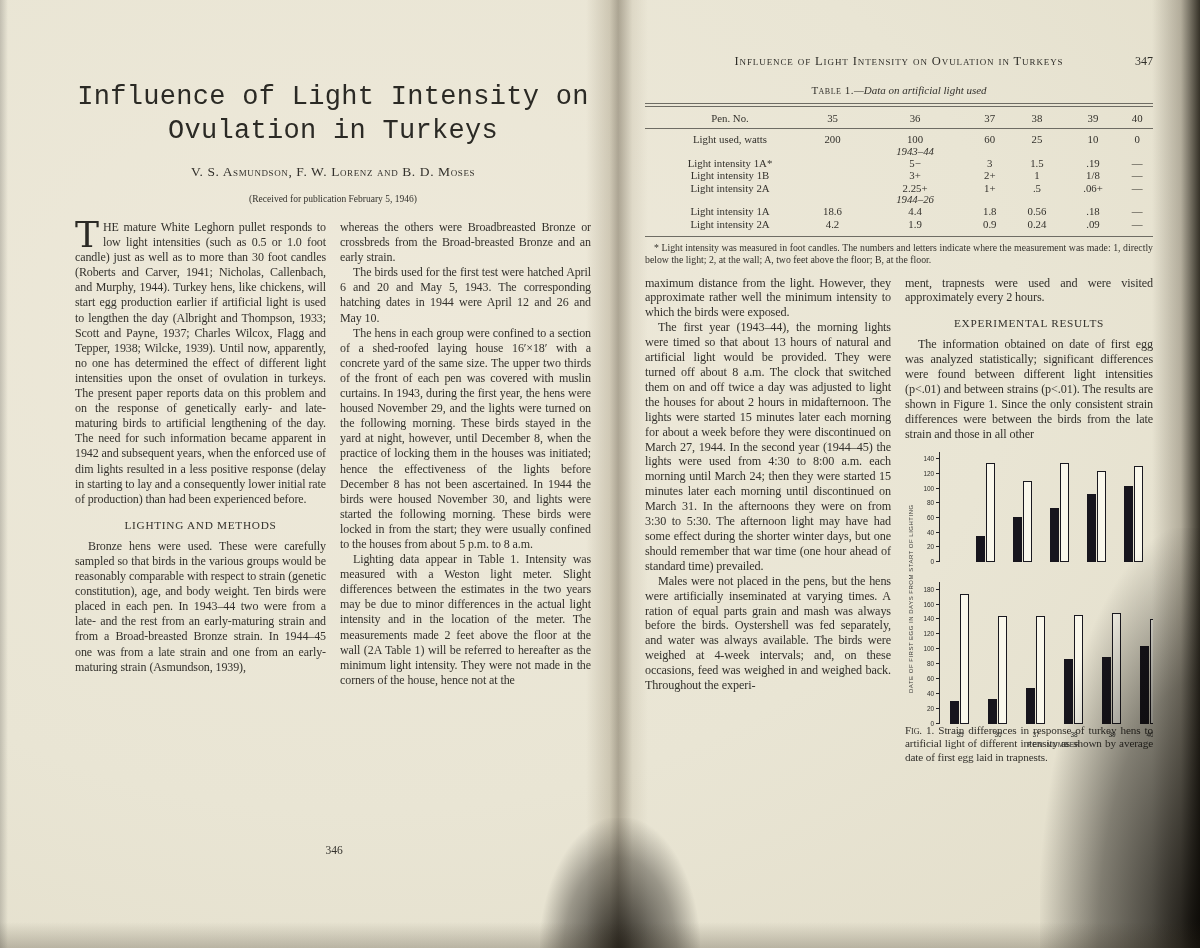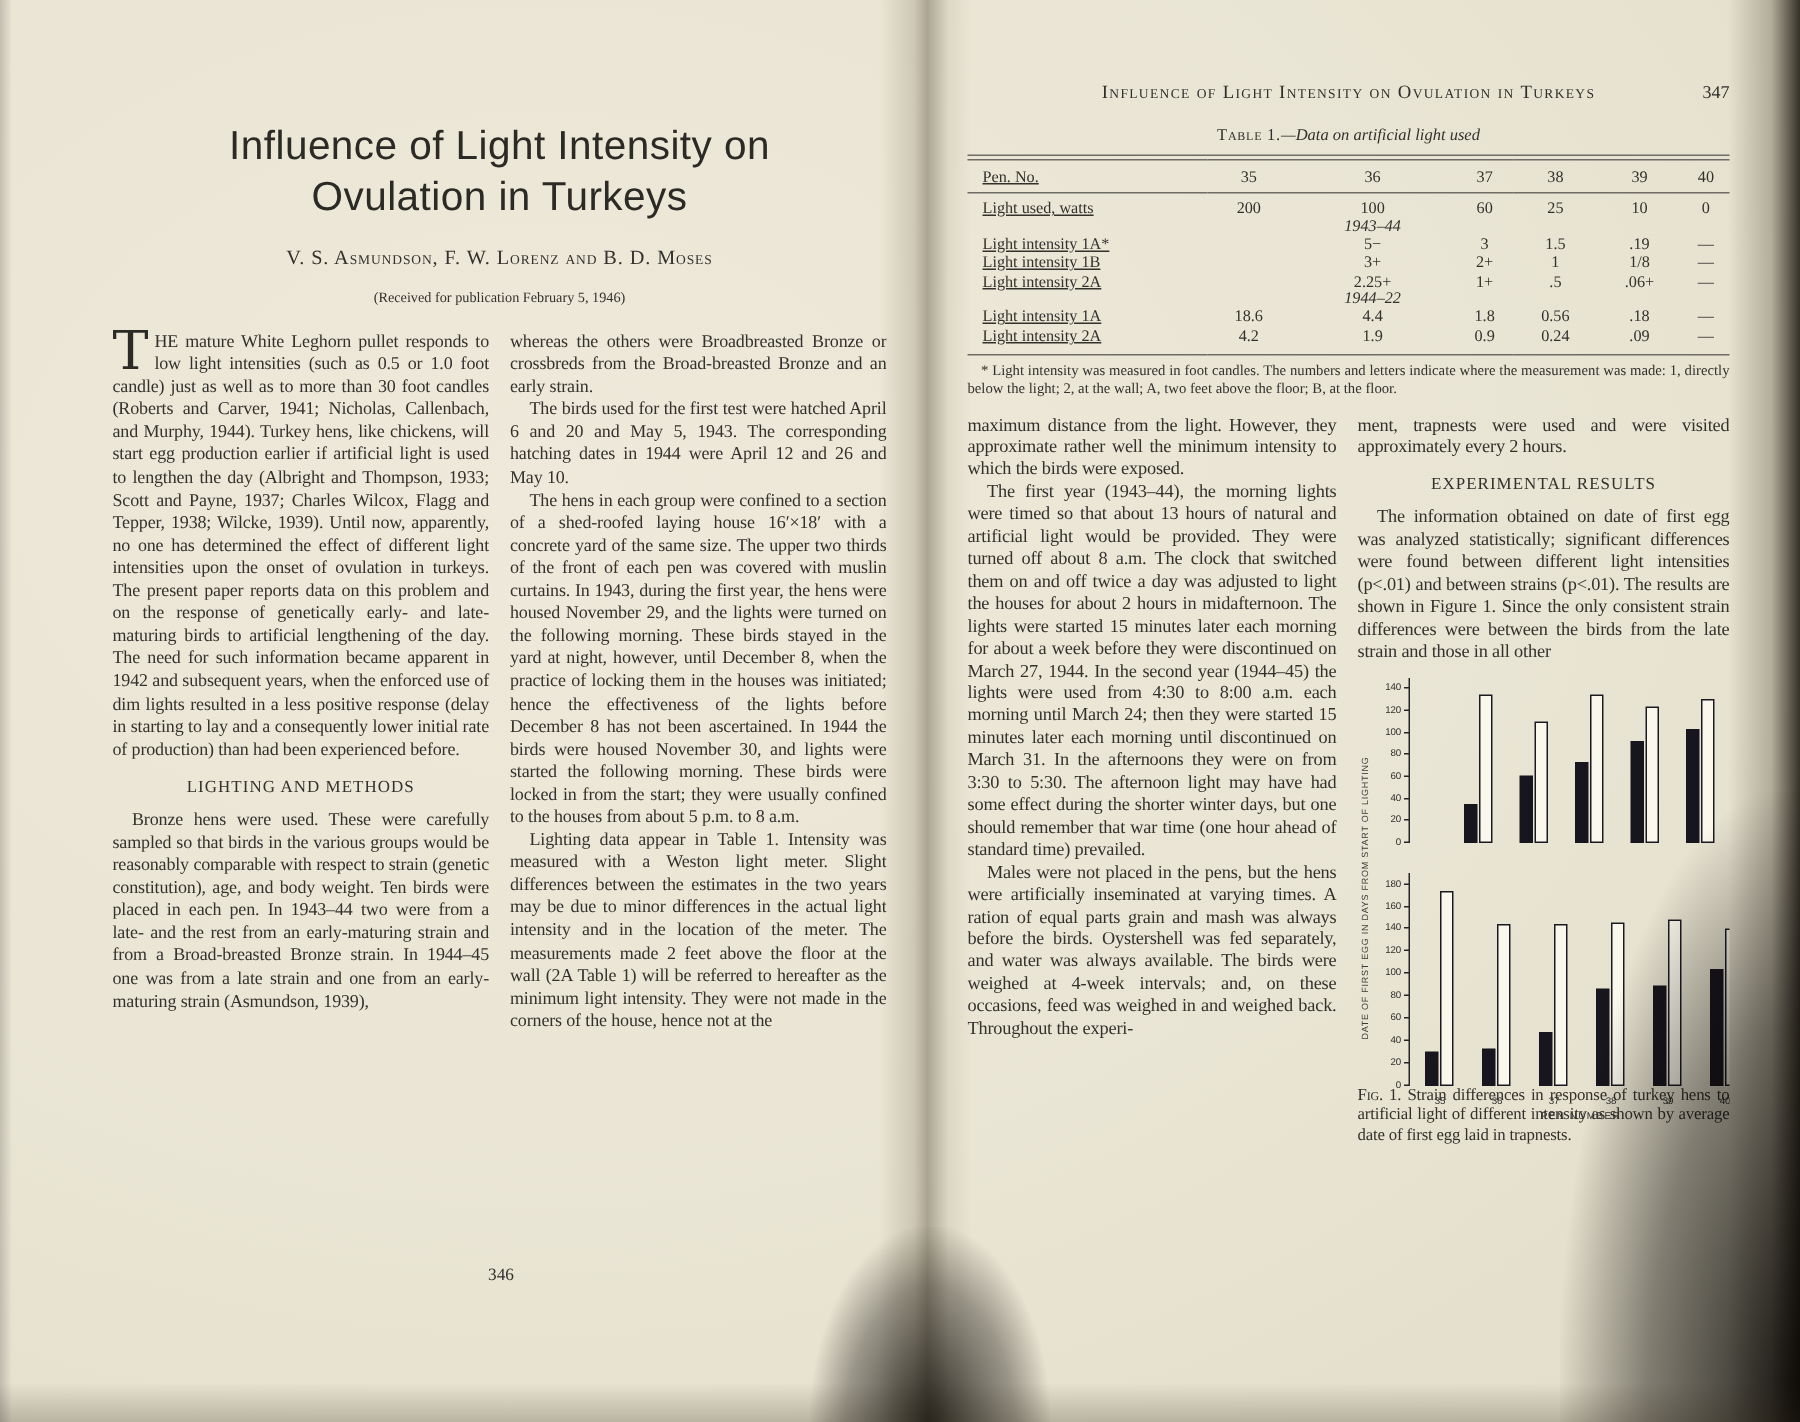--- a/index.html
+++ b/index.html
@@ -14,21 +14,21 @@
   .edge-right{position:absolute;right:0;top:0;bottom:0;width:48px;pointer-events:none;
     background:linear-gradient(to right, rgba(60,50,35,0) 0%, rgba(60,50,35,0.30) 60%, rgba(22,18,10,0.85) 100%);}
   .corner-br{position:absolute;right:0;bottom:0;width:160px;height:420px;pointer-events:none;
     background:radial-gradient(ellipse at 100% 100%, rgba(8,6,3,0.9) 0%, rgba(8,6,3,0.45) 45%, rgba(8,6,3,0) 72%);}
   .gutter-bottom{position:absolute;left:540px;bottom:0;width:160px;height:130px;pointer-events:none;
     background:radial-gradient(ellipse at 50% 105%, rgba(12,9,5,0.85) 0%, rgba(12,9,5,0.35) 50%, rgba(12,9,5,0) 72%);}
   .bottom-shade{position:absolute;left:0;right:0;bottom:0;height:26px;pointer-events:none;
     background:linear-gradient(to top, rgba(50,42,28,0.25), rgba(50,42,28,0));}
   
   .page-left{position:absolute;left:75px;top:0;width:516px;height:948px;}
-  .title{margin:80px 0 0 0;text-align:center;font-family:Liberation Sans, sans-serif;font-weight:500;
+  .title{margin:80px 0 0 0;text-align:center;font-family:Liberation Mono, monospace;font-weight:500;
     font-size:27px;line-height:34px;letter-spacing:0.3px;color:#2b2a25;}
   .authors{margin-top:16px;text-align:center;font-variant:small-caps;font-size:13.5px;letter-spacing:0.6px;}
   .affil{margin-top:4px;text-align:center;font-style:italic;font-size:12px;}
   .received{margin-top:14px;text-align:center;font-size:9.5px;}
   .cols{display:flex;gap:14px;overflow:hidden;}
   .page-left .cols{margin-top:16px;height:630px;}
   .col{flex:1 1 0;text-align:justify;}
   .page-left .col{font-size:12px;line-height:15.1px;letter-spacing:-0.1px;}
   .page-right .col{font-size:12.2px;line-height:14.9px;letter-spacing:-0.12px;}
   .col p{margin:0;}
@@ -43,21 +43,21 @@
     font-size:12.5px;letter-spacing:0.9px;color:#2f2e29;}
   .pagenum-right{position:absolute;right:0;top:0;font-variant:normal;font-size:12px;letter-spacing:0;font-family:Liberation Serif, serif;}
   .tbl-title{margin-top:15px;text-align:center;font-size:11px;}
   .tbl-title .sc{font-variant:small-caps;letter-spacing:0.5px;}
   .tbl-title .it{font-style:italic;}
   .prerule{height:1px;background:#6e6c64;margin:7px 0 2px 0;}
   table.tbl{width:100%;border-collapse:collapse;font-size:10.8px;border-top:1px solid #6e6c64;}
   table.tbl th{font-weight:normal;padding:5px 0 4px 0;}
   table.tbl thead tr{border-bottom:1px solid #6e6c64;}
   table.tbl td{padding:0;line-height:12.6px;text-align:center;}
-  table.tbl td.lbl, table.tbl th.lbl{text-align:left;padding-left:10px;width:150px;text-decoration:underline;}
+  table.tbl td.lbl, table.tbl th.lbl{text-align:center;padding-left:10px;width:150px;}
   table.tbl tr.pad td{padding-top:4px;}
   table.tbl tr.year td{font-style:italic;line-height:11px;}
   table.tbl tr.last td{padding-bottom:5px;}
   table.tbl tbody tr.bord{border-bottom:1px solid #6e6c64;}
   .footnote{margin-top:5px;font-size:9.8px;line-height:12px;text-align:justify;text-indent:9px;}
   .page-right .cols{margin-top:10px;height:590px;}
   
   .figure{margin-top:10px;}
   .chart{position:relative;margin-left:8px;width:240px;font-family:"Liberation Sans","DejaVu Sans",sans-serif;}
   .ylab{position:absolute;left:-9px;top:4px;height:286px;writing-mode:vertical-rl;transform:rotate(180deg);
@@ -169,21 +169,21 @@
             <td></td>
             <td>2.25+</td>
             <td>1+</td>
             <td>.5</td>
             <td>.06+</td>
             <td>—</td>
           </tr>
           <tr class="year">
             <td class="lbl"></td>
             <td></td>
-            <td>1944–22</td>
+            <td>1944–26</td>
             <td></td>
             <td></td>
             <td></td>
             <td></td>
           </tr>
           <tr>
             <td class="lbl">Light intensity 1A</td>
             <td>18.6</td>
             <td>4.4</td>
             <td>1.8</td>

